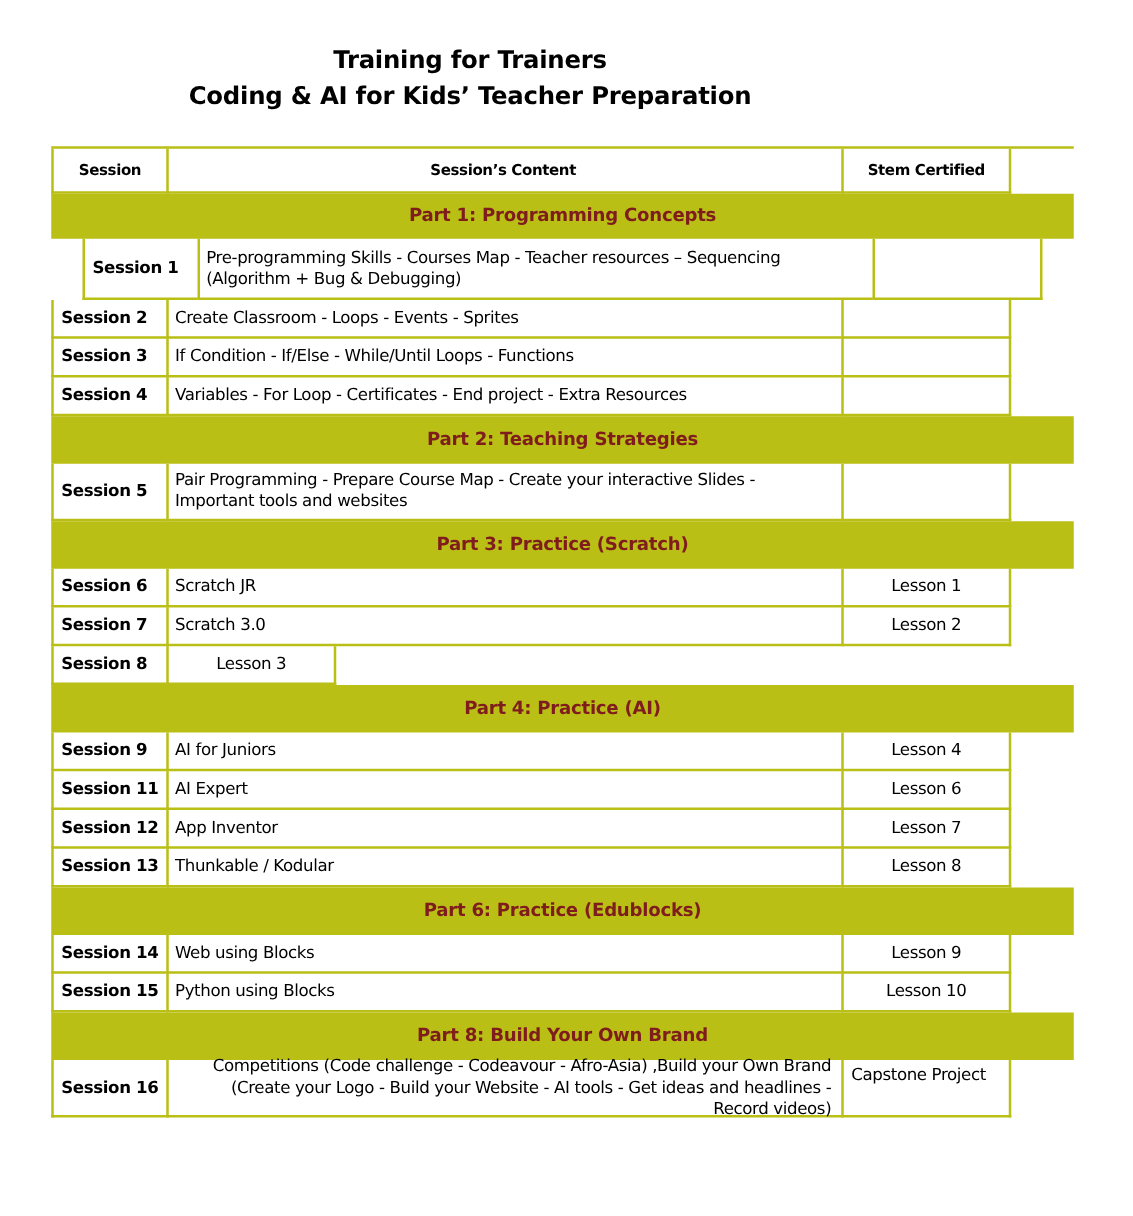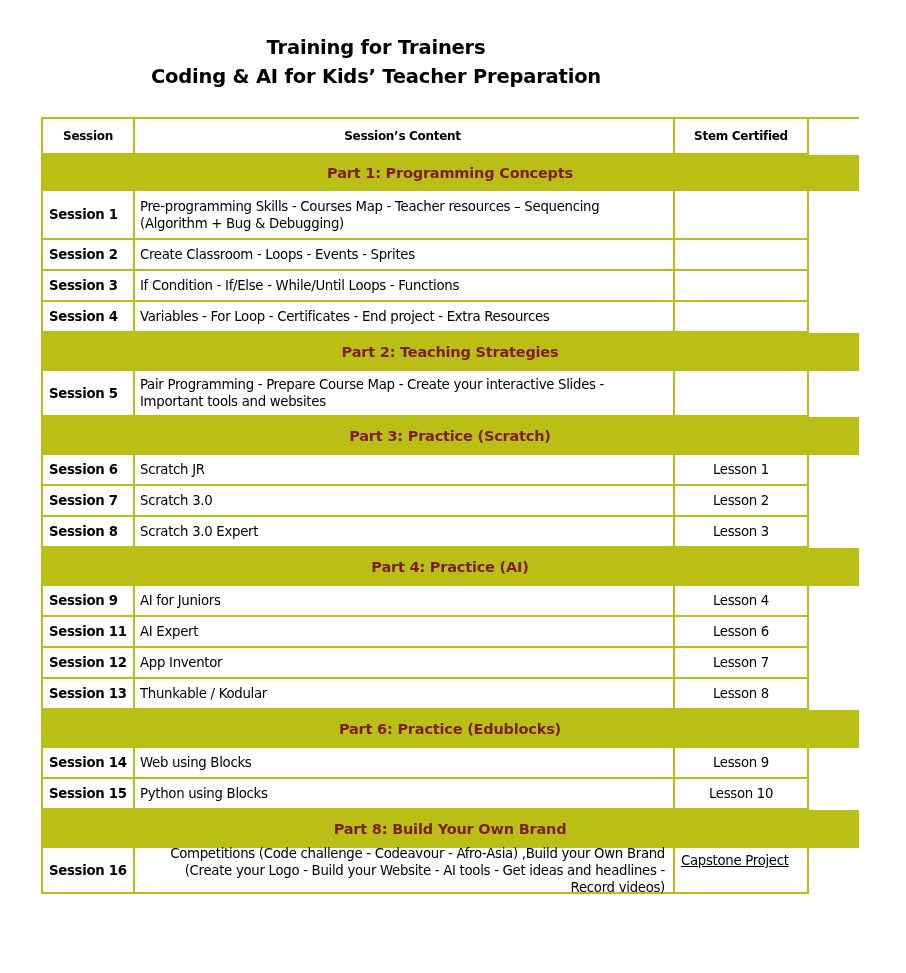--- a/index.html
+++ b/index.html
@@ -8,30 +8,30 @@
     .title.l1 { top: 33px; }
     .title.l2 { top: 62px; }
 
     .tbl { position: absolute; left: 41px; top: 117px; width: 818px; }
     .row { position: relative; display: flex; box-sizing: border-box; }
     .cell { box-sizing: border-box; border-left: 2px solid #b9bf15; border-bottom: 2px solid #b9bf15; display: flex; align-items: center; font-size: 13.3px; line-height: 17px; letter-spacing: -0.3px; }
     .cell.last { border-right: 2px solid #b9bf15; }
     .c1 { width: 92px; padding-left: 6px; font-weight: bold; }
     .c2 { width: 540px; padding-left: 5px; padding-right: 8px; }
     .c3 { width: 136px; justify-content: center; }
-    .c3.left { justify-content: flex-start; padding-left: 6px; text-decoration: underline; }
+    .c3.left { justify-content: flex-start; padding-left: 6px; }
 
     .hdr .cell { font-weight: bold; font-size: 12px; justify-content: center; height: 36px; }
     .hdr { border-top: 2px solid #b9bf15; }
     .hdr .c1 { padding-left: 0; }
 
     .part { background: #b9bf15; color: #7f1d1d; font-weight: bold; font-size: 14.5px; height: 38px; width: 818px; display: flex; align-items: center; justify-content: center; letter-spacing: -0.2px; box-sizing: border-box; }
     .part.p1 { height: 36px; }
 
-    .r1 { height: 49px; }
+    .r1 { height: 49px; margin-left: 25px; }
     .r31 { height: 31px; }
     .r5 { height: 46px; }
     .r16 { height: 46px; align-items: stretch; }
     .r16 .c3 { align-items: flex-start; padding-top: 4px; }
     .r16 .c2 { align-items: center; text-align: right; }
   </style>
 </head>
 <body>
 
 <div class="title l1">Training for Trainers</div>
@@ -79,21 +79,20 @@
     <div class="cell c2">Scratch JR</div>
     <div class="cell c3 last">Lesson 1</div>
   </div>
   <div class="row r31">
     <div class="cell c1">Session 7</div>
     <div class="cell c2">Scratch 3.0</div>
     <div class="cell c3 last">Lesson 2</div>
   </div>
   <div class="row r31">
     <div class="cell c1">Session 8</div>
-    <div class="cell c2">Scratch 3.0 Expert</div>
     <div class="cell c3 last">Lesson 3</div>
   </div>
 
   <div class="part">Part 4: Practice (AI)</div>
   <div class="row r31">
     <div class="cell c1">Session 9</div>
     <div class="cell c2">AI for Juniors</div>
     <div class="cell c3 last">Lesson 4</div>
   </div>
   <div class="row r31">

